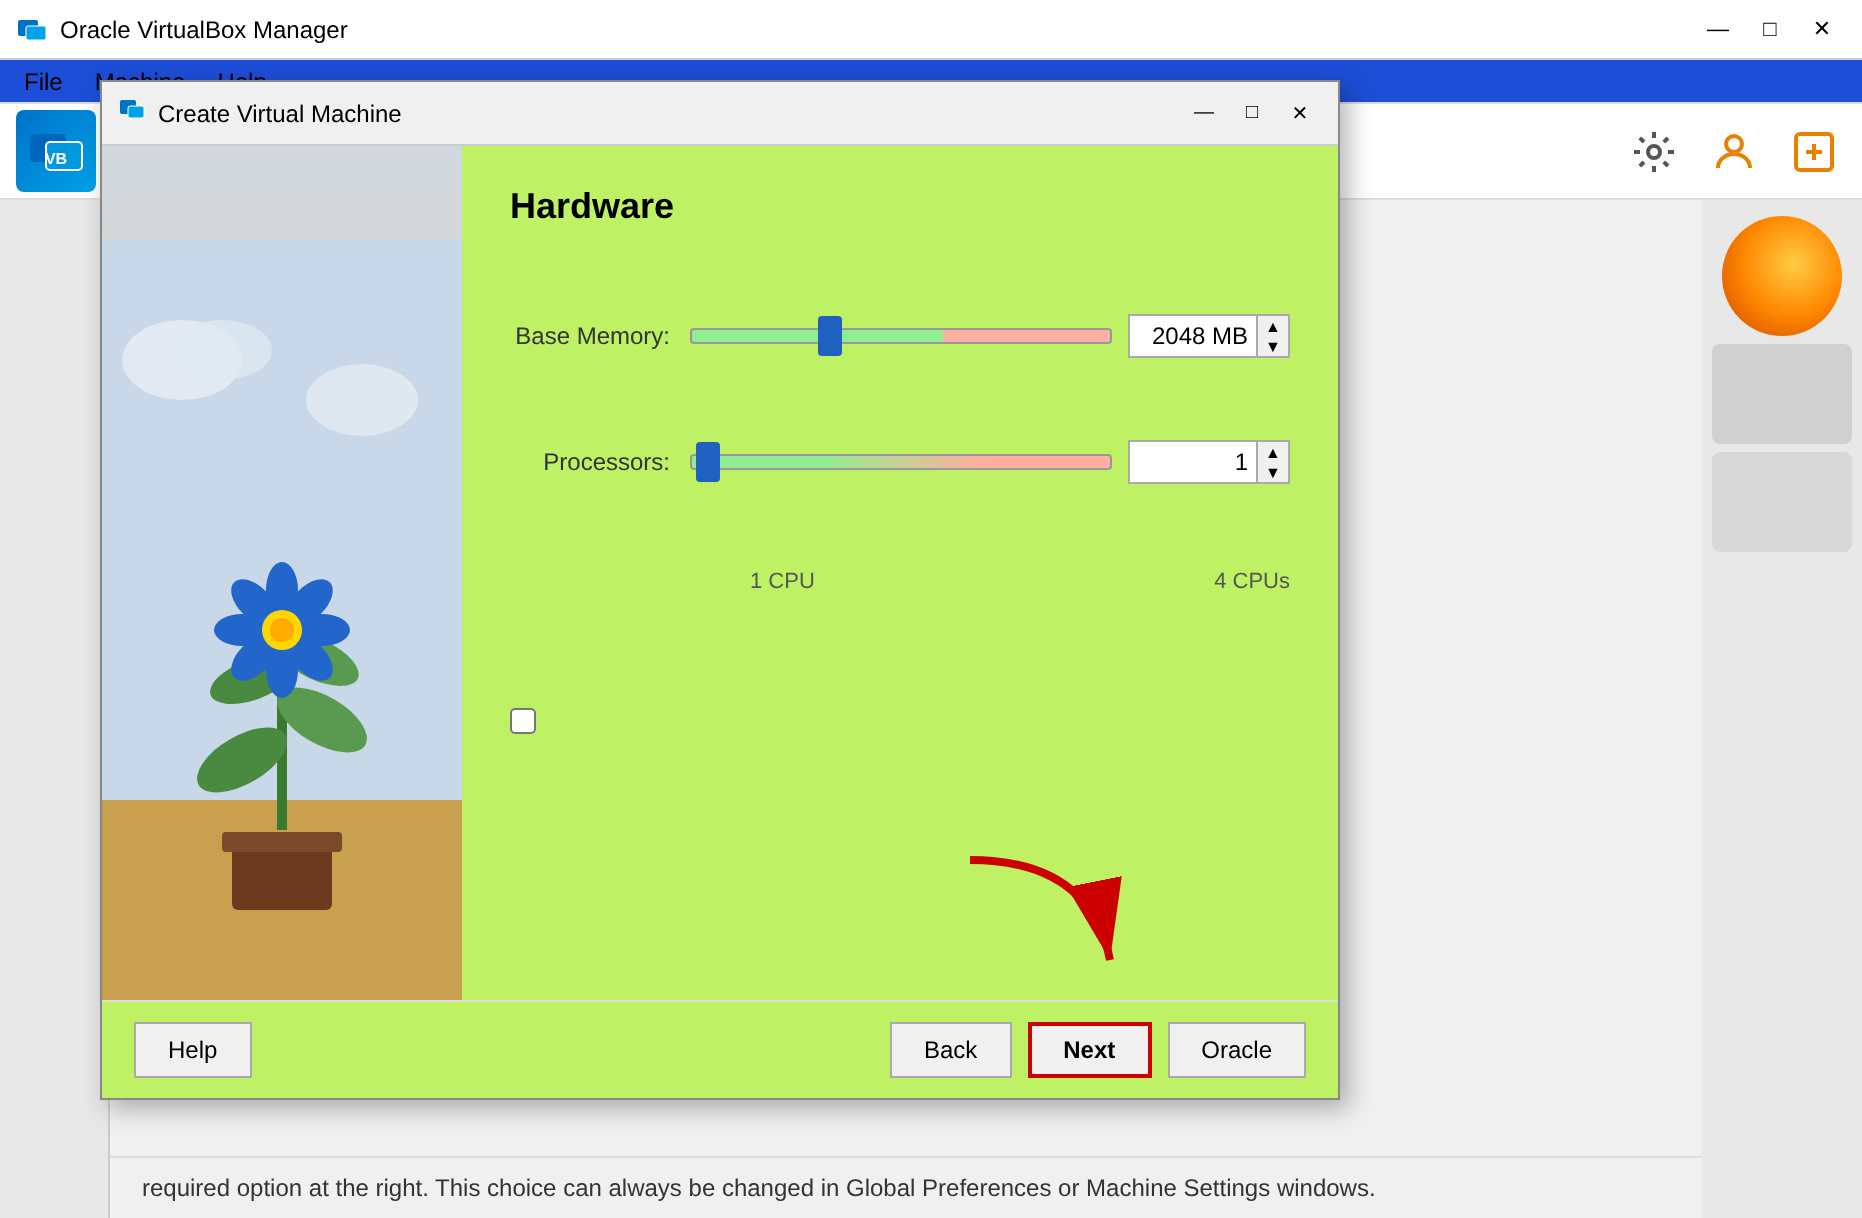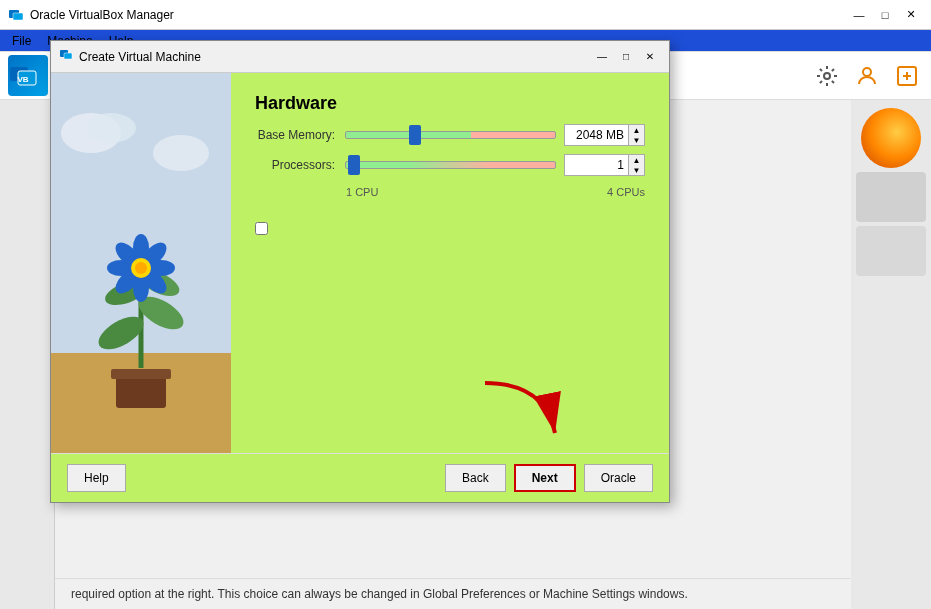--- a/index.html
+++ b/index.html
@@ -83,21 +83,21 @@
       border-bottom: 1px solid #ddd;
       position: relative;
     }
     .toolbar-logo {
       width: 40px;
       height: 41px;
       background: linear-gradient(135deg, #0072c6, #00a2e8);
       border-radius: 4px;
       display: flex;
       align-items: center;
-      justify-content: flex-start;
+      justify-content: center;
       color: white;
       font-weight: bold;
       font-size: 16px;
       margin-right: 8px;
     }
     .toolbar-tab {
       background: #e8e8e8;
       border: 1px solid #ccc;
       border-bottom: none;
       padding: 4px 16px;
@@ -236,20 +236,21 @@
       overflow: hidden;
       position: relative;
     }
 
     
     .dialog-right {
       flex: 1;
       padding: 20px 24px;
       display: flex;
       flex-direction: column;
+      gap: 33px;
     }
 
     .dialog-section-title {
       font-size: 18px;
       font-weight: bold;
       color: #000;
       margin-bottom: 10px;
     }
 
     .dialog-description {
@@ -575,21 +576,21 @@
             </div>
           </div>
           <div class="spinbox-container">
             <input class="spinbox-input" type="text" value="1" style="">
             <div class="spinbox-buttons">
               <button class="spinbox-btn">▲</button>
               <button class="spinbox-btn">▼</button>
             </div>
           </div>
         </div>
-        <div class="slider-range" style="margin-left:91px; margin-bottom:12px;">
+        <div class="slider-range" style="margin-left:120px; margin-bottom:12px;">
           <span>1 CPU</span>
           <span>4 CPUs</span>
         </div>
 
         <div class="checkbox-row">
           <input type="checkbox" class="checkbox-input" style="">
         </div>
 
         <div style="position:relative; margin-top: auto; height: 80px;">
           <svg width="120" height="80" viewBox="0 0 120 80" style="position:absolute; right: 60px; bottom: -20px;">

